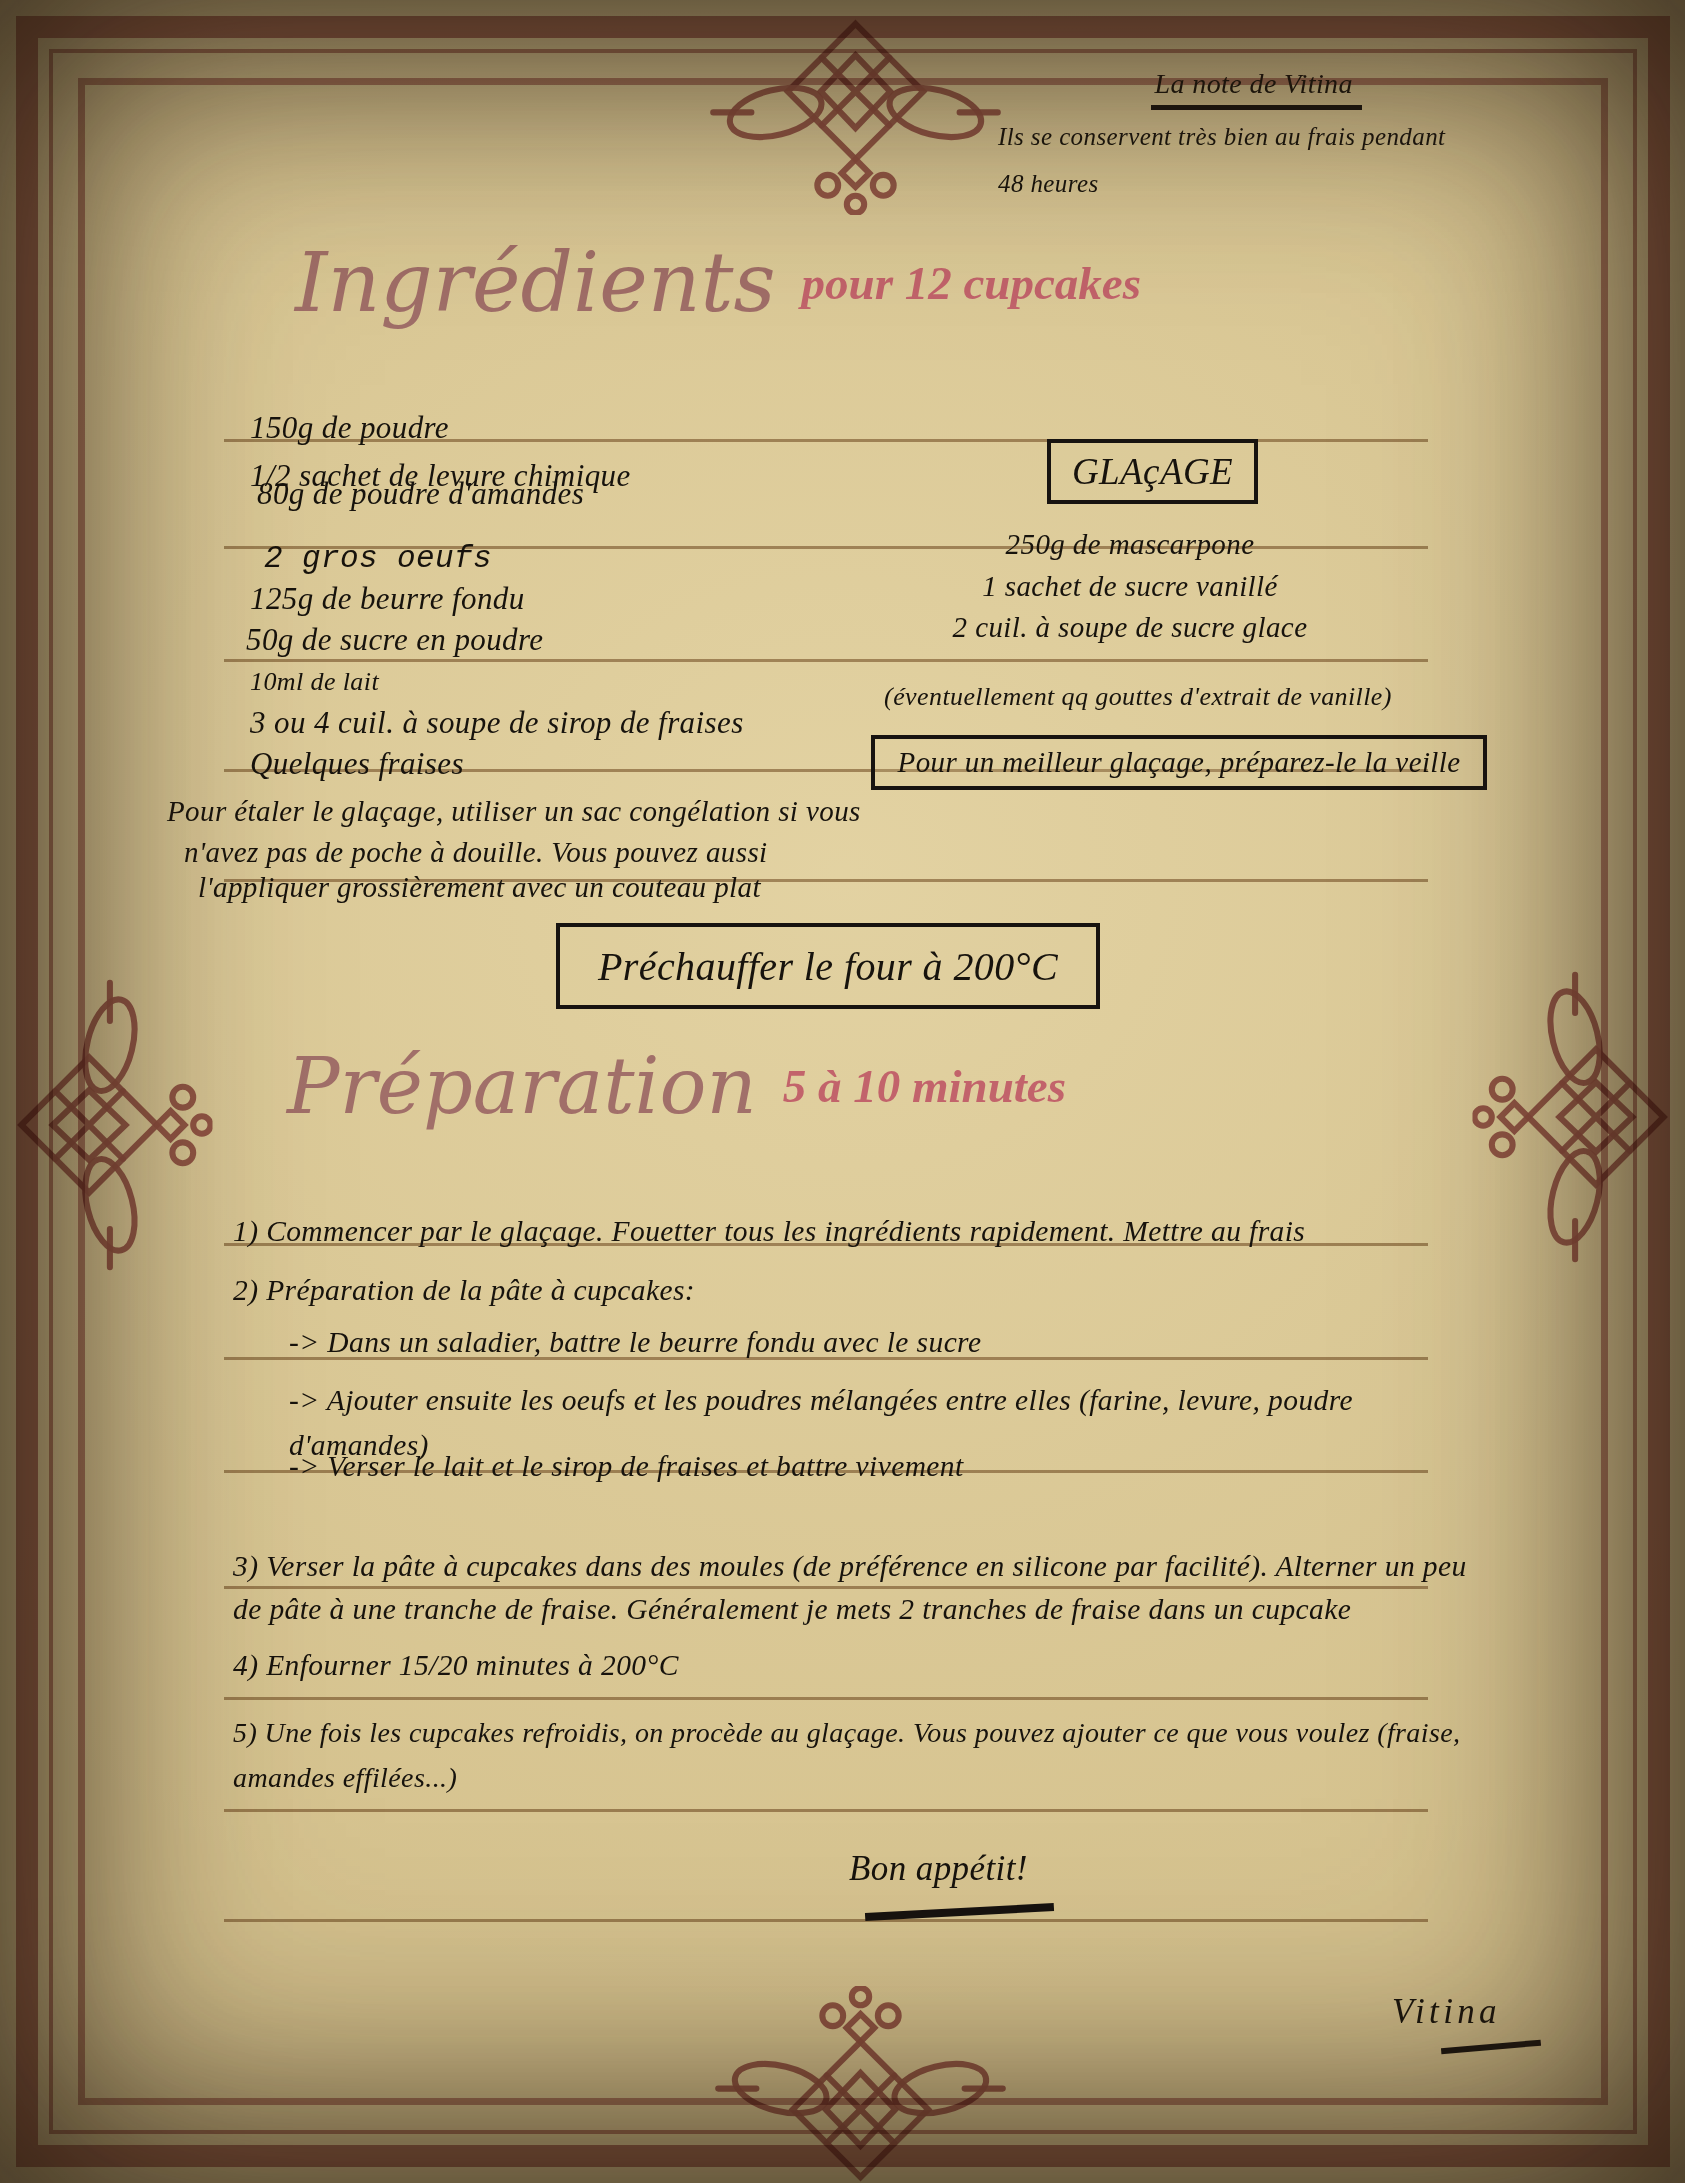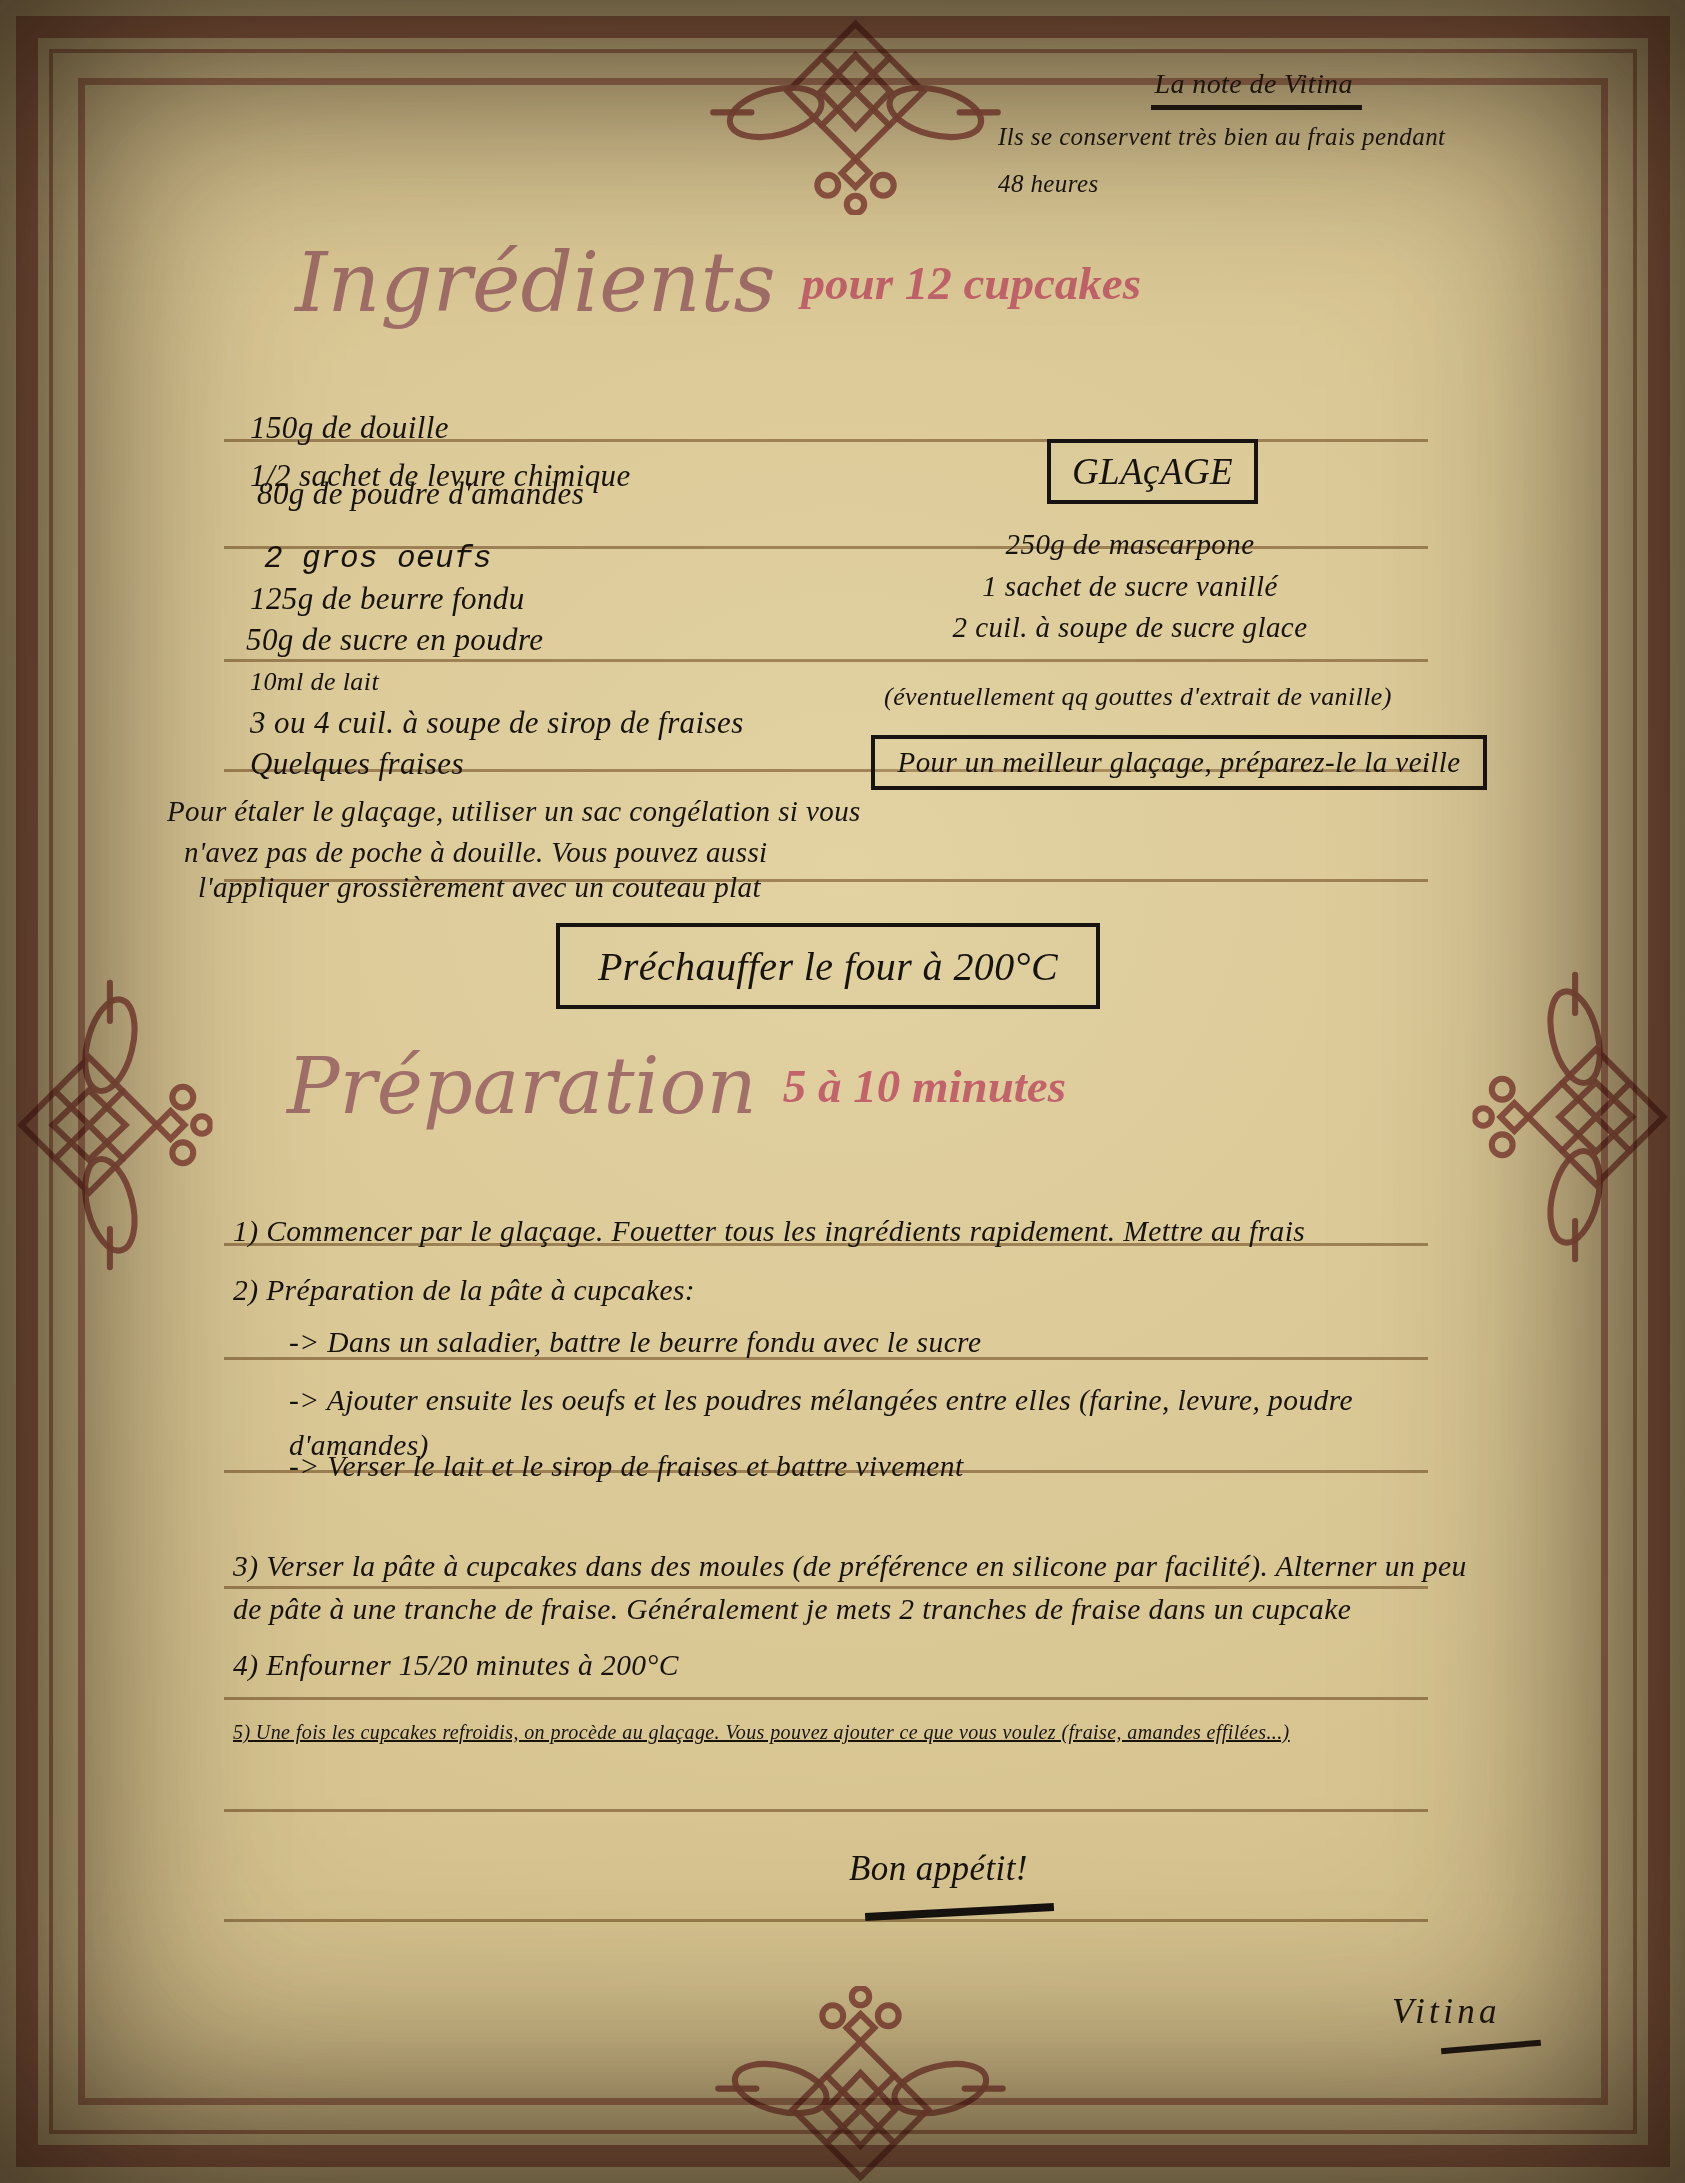--- a/index.html
+++ b/index.html
@@ -117,21 +117,21 @@
 
   <div class="abs hand" style="left:1151px;top:68px;font-size:28px;border-bottom:5.2px solid #171310;padding:0 8.7px 5.2px 3.5px;">La note de Vitina</div>
   <div class="abs hand" style="left:998px;top:123px;font-size:25px;">Ils se conservent très bien au frais pendant</div>
   <div class="abs hand" style="left:998px;top:170px;font-size:25px;">48 heures</div>
 
   <div class="abs titlerow" style="left:295px;top:235px;">
     <span class="script-title" style="font-size:82px;">Ingrédients</span>
     <span class="pink" style="font-size:47px;">pour 12 cupcakes</span>
   </div>
 
-  <div class="abs hand" style="left:250px;top:410px;font-size:31px;">150g de douille</div>
+  <div class="abs hand" style="left:250px;top:410px;font-size:31px;">150g de poudre</div>
   <div class="abs hand" style="left:250px;top:458px;font-size:31px;">1/2 sachet de levure chimique</div>
   <div class="abs hand" style="left:257px;top:476px;font-size:31px;">80g de poudre d'amandes</div>
   <div class="abs hand" style="left:264px;top:541px;font-size:31px;font-family:Liberation Mono, monospace;">2 gros oeufs</div>
   <div class="abs hand" style="left:250px;top:581px;font-size:31px;">125g de beurre fondu</div>
   <div class="abs hand" style="left:246px;top:622px;font-size:31px;">50g de sucre en poudre</div>
   <div class="abs hand" style="left:250px;top:667px;font-size:26px;">10ml de lait</div>
   <div class="abs hand" style="left:250px;top:705px;font-size:31px;">3 ou 4 cuil. à soupe de sirop de fraises</div>
   <div class="abs hand" style="left:250px;top:746px;font-size:31px;">Quelques fraises</div>
 
   <div class="blackbox hand" style="left:1047px;top:439px;padding:7px 21px;font-size:37px;">GLAçAGE</div>
@@ -156,21 +156,21 @@
   <div class="abs hand" style="left:233px;top:1215px;font-size:29.5px;white-space:nowrap;">1) Commencer par le glaçage. Fouetter tous les ingrédients rapidement. Mettre au frais</div>
   <div class="abs hand" style="left:233px;top:1274px;font-size:29.5px;">2) Préparation de la pâte à cupcakes:</div>
 
   <div class="abs hand" style="left:289px;top:1326px;font-size:29.5px;">-&gt; Dans un saladier, battre le beurre fondu avec le sucre</div>
   <div class="abs hand" style="left:289px;top:1378px;width:1156px;font-size:29.5px;line-height:45px;">-&gt; Ajouter ensuite les oeufs et les poudres mélangées entre elles (farine, levure, poudre d'amandes)</div>
   <div class="abs hand" style="left:289px;top:1450px;font-size:29.5px;">-&gt; Verser le lait et le sirop de fraises et battre vivement</div>
 
 
   <div class="abs hand" style="left:233px;top:1545px;width:1234px;font-size:29.5px;line-height:43px;">3) Verser la pâte à cupcakes dans des moules (de préférence en silicone par facilité). Alterner un peu de pâte à une tranche de fraise. Généralement je mets 2 tranches de fraise dans un cupcake</div>
   <div class="abs hand" style="left:233px;top:1649px;font-size:29.5px;">4) Enfourner 15/20 minutes à 200°C</div>
-  <div class="abs hand" style="left:233px;top:1710px;width:1234px;font-size:20px;line-height:45px;text-decoration:underline;">5) Une fois les cupcakes refroidis, on procède au glaçage. Vous pouvez ajouter ce que vous voulez (fraise, amandes effilées...)</div>
+  <div class="abs hand" style="left:233px;top:1710px;width:1234px;font-size:28px;line-height:45px;">5) Une fois les cupcakes refroidis, on procède au glaçage. Vous pouvez ajouter ce que vous voulez (fraise, amandes effilées...)</div>
 
   <div class="abs hand center" style="left:782px;top:1849px;width:313px;font-size:35px;">Bon appétit!</div>
   <div class="uline" style="left:865px;top:1908px;width:189px;height:7.8px;transform:rotate(-3deg);"></div>
 
   <div class="abs hand" style="left:1392px;top:1992px;font-size:35px;letter-spacing:4.3px;">Vitina</div>
   <div class="uline" style="left:1441px;top:2044px;width:100px;height:6px;transform:rotate(-5deg);"></div>
 
   <div class="vignette"></div>
 </div>
 

